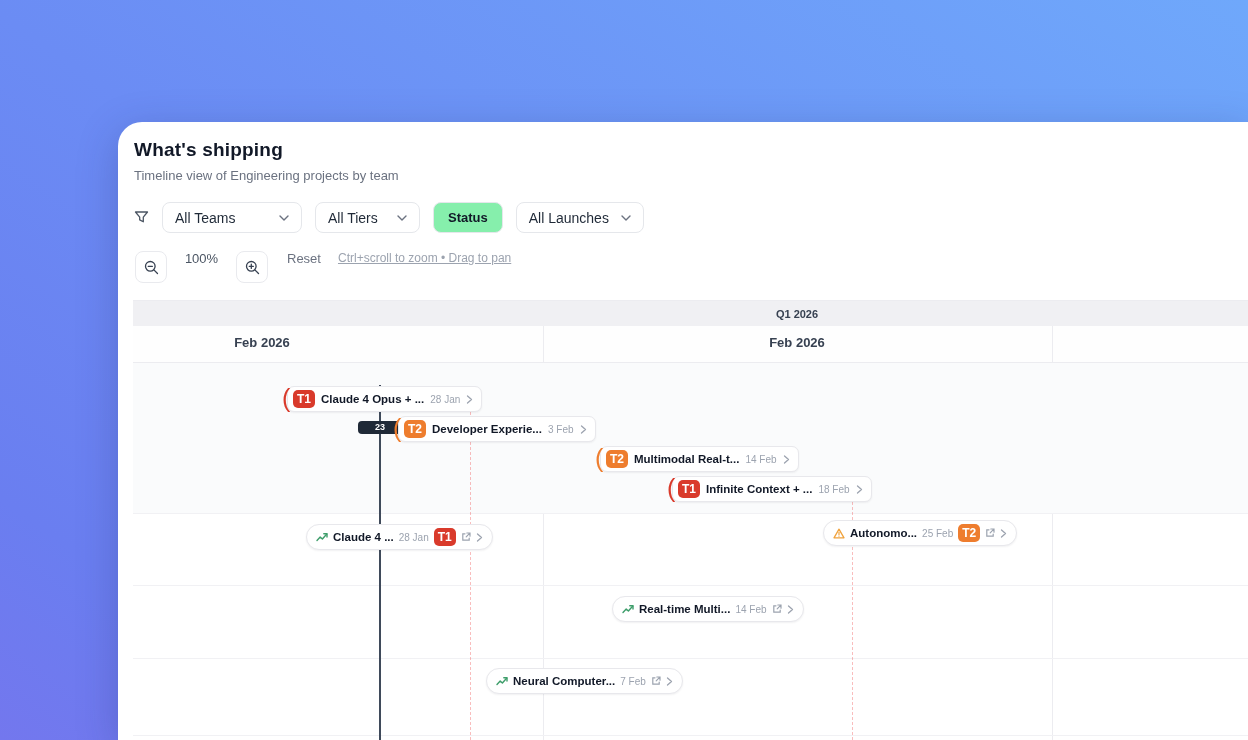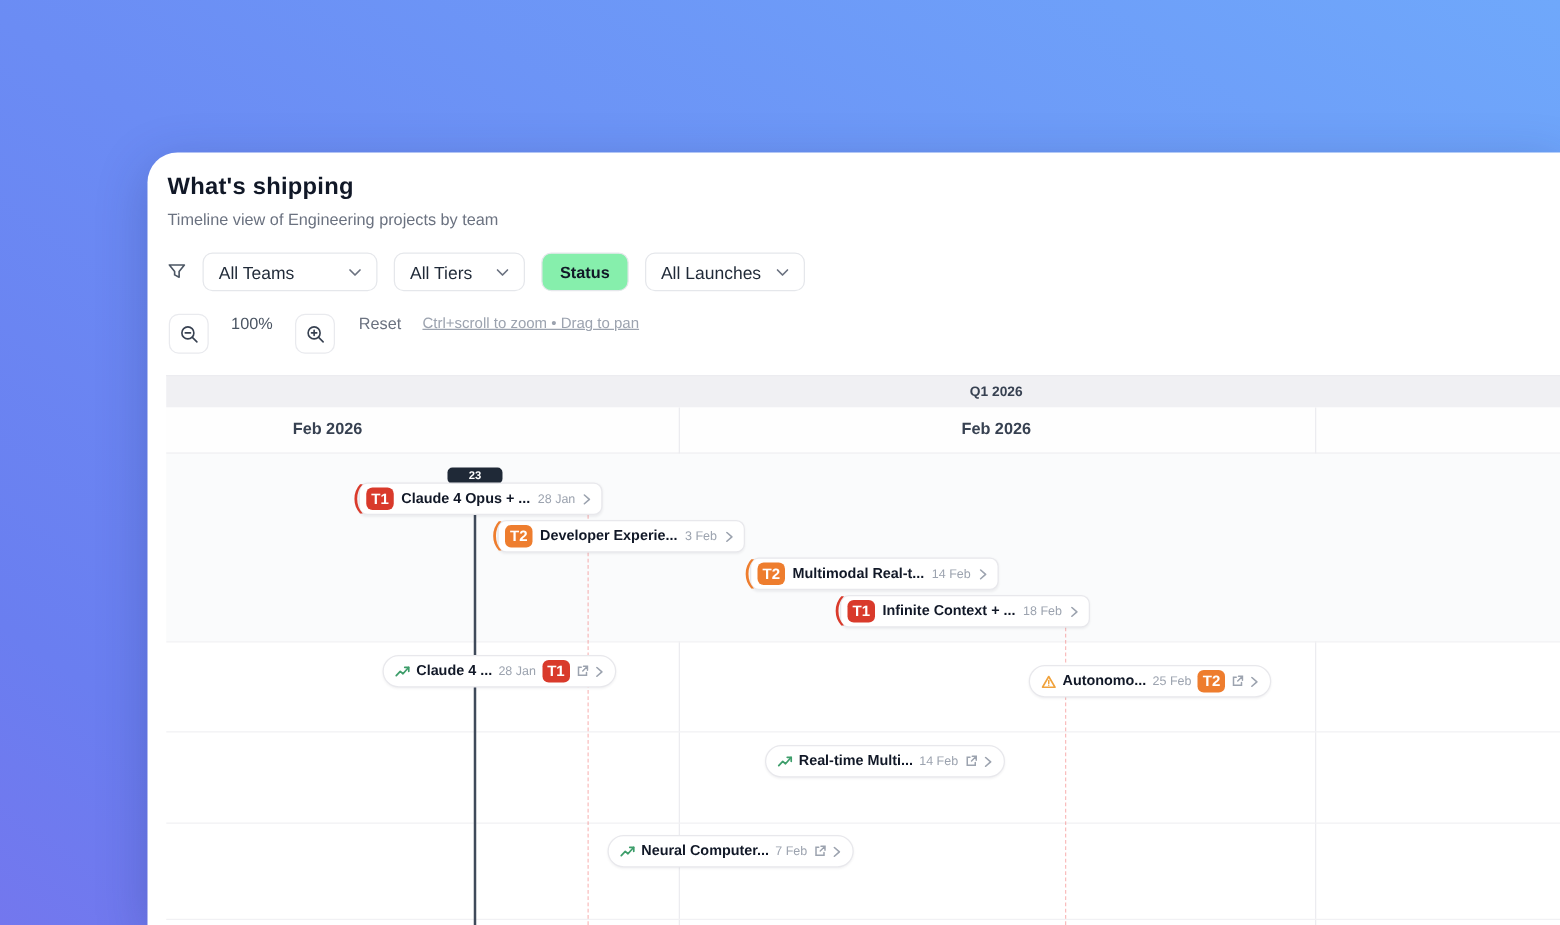--- a/index.html
+++ b/index.html
@@ -47,21 +47,21 @@
   .months { position:absolute; left:0; right:0; top:26px; height:37px; border-bottom:1px solid #ececf0; background:#fefefe; }
   .mlabel { position:absolute; top:9px; transform:translateX(-50%); font-size:13px; font-weight:600; color:#374151; }
   .vline { position:absolute; top:26px; bottom:0; width:1px; background:#ececf0; }
   .lane-tint { position:absolute; left:0; right:0; top:63px; height:150px; background:#fafbfc; }
   .hline { position:absolute; left:0; right:0; height:1px; background:#f1f1f4; }
   .deadline { position:absolute; width:0; border-left:1px dashed rgba(239,90,90,.40); }
   .today-line { position:absolute; width:2px; background:#3f4a5a; }
   .today-badge {
     position:absolute; transform:translateX(-50%);
     background:#1f2937; color:#fff; font-size:9px; font-weight:700;
-    padding:2px 17px; border-radius:4px; line-height:1;
+    padding:2px 17px; border-radius:4px; line-height:1;margin-top:47px;
   }
 
   .proj, .launch {
     position:absolute; height:26px; display:inline-flex; align-items:center;
     background:#fff; border:1px solid #e8e8ec; box-shadow:0 1px 2px rgba(16,24,40,.06);
     cursor:pointer; white-space:nowrap;
   }
   .proj { border-radius:7px; padding:0 8px 0 5px; gap:6px; }
   .launch { border-radius:13px; padding:4px 9px; gap:5px; }
   .bracket { position:absolute; left:-6px; top:50%; transform:translateY(-54%); font-size:25px; font-weight:500; line-height:1; }
@@ -212,21 +212,21 @@
             <path d="M4 1.8H1.8v6.4h6.4V6" stroke="#9ca3af" stroke-width="1.2" stroke-linecap="round"></path>
             <path d="M5.8 1h3.2v3.2M8.8 1.2L5.2 4.8" stroke="#9ca3af" stroke-width="1.2" stroke-linecap="round"></path>
           </svg>
         </span>
       <span class="cicon">
           <svg width="7" height="9" viewBox="0 0 7 9" fill="none">
             <path d="M1.5 1l4 3.5-4 3.5" stroke="#9ca3af" stroke-width="1.3" stroke-linecap="round" stroke-linejoin="round"></path>
           </svg>
         </span>
     </div>
-    <div class="launch" style="left:690px; top:232px">
+    <div class="launch" style="left:690px; top:220px">
       <span class="cicon">
           <svg width="12" height="11" viewBox="0 0 12 11" fill="none">
             <path d="M6 1.2L11 9.8H1L6 1.2z" stroke="#F0A23C" stroke-width="1.3" stroke-linejoin="round"></path>
             <path d="M6 4.4v2.3" stroke="#F0A23C" stroke-width="1.2" stroke-linecap="round"></path>
             <circle cx="6" cy="8.2" r="0.6" fill="#F0A23C"></circle>
           </svg>
         </span>
       <span class="ctitle">Autonomo...</span>
       <span class="cdate">25 Feb</span>
       <span class="tbadge b2">T2</span>

